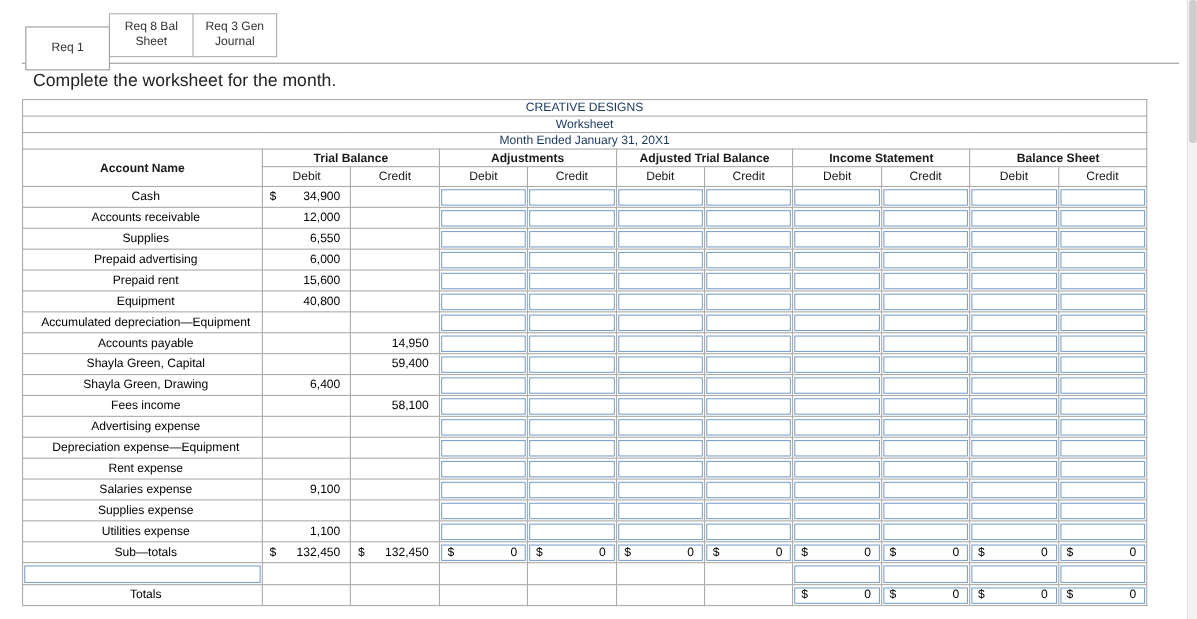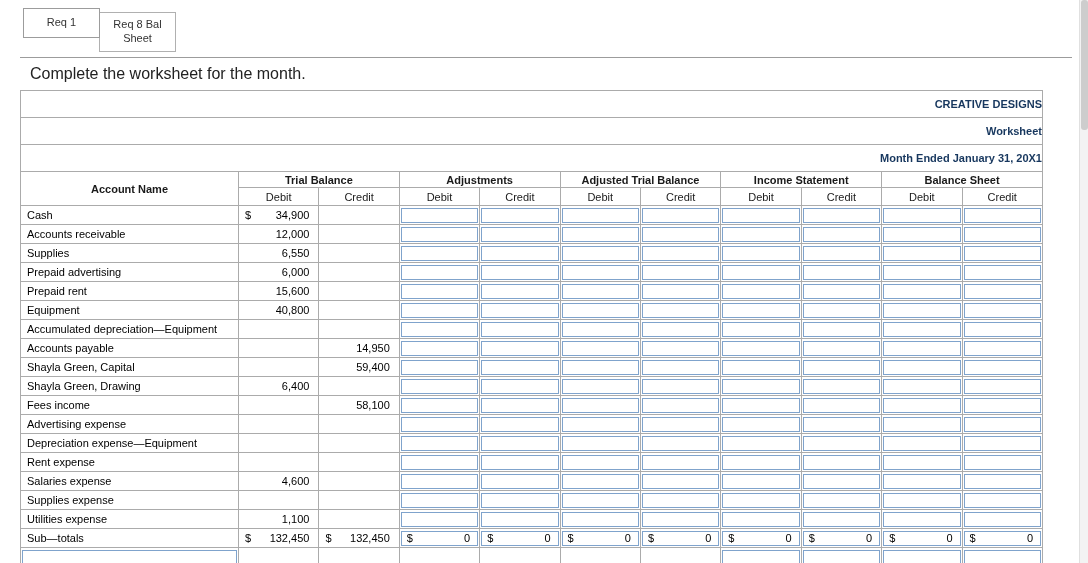--- a/index.html
+++ b/index.html
@@ -26,21 +26,21 @@
     border:1px solid var(--tab-border,#b0b0b0);
     background:#fff;
     display:flex; align-items:center; justify-content:center;
     text-align:center;
     font-size:11px; line-height:1.25; color:#333;
     padding:2px 4px;
     cursor:pointer;
   }
   .tab:first-child { margin-left:0; }
   .tab.active {
-    margin-top:8px; height:30px;
+    margin-top:24px; height:40px;
     position:relative; z-index:2;
     border-color:#9c9c9c;
   }
 
   
   .instruction {
     position:absolute; left:30px; top:65px;
     font-size:16px; color:#222;
   }
 
@@ -52,29 +52,29 @@
     background:#fff;
   }
   .ws td {
     border:1px solid var(--grid-border,#ababab);
     font-size:11px;
     padding:0;
     overflow:hidden; white-space:nowrap;
     vertical-align:middle;
   }
   .title-row td {
-    height:27px; text-align:right;
-    font-weight:bold; color:var(--title-navy,#17375e);
+    height:15px; text-align:center;
+    font-weight:normal; color:var(--title-navy,#17375e);
   }
   .group-row td { height:16px; text-align:center; font-weight:bold; color:#1a1a1a; }
   .acct-hdr { text-align:center; font-weight:bold; vertical-align:middle; color:#1a1a1a; }
   .sub-row td { height:18px; text-align:center; font-weight:normal; color:#1a1a1a; }
 
   tbody td { height:19px; }
-  td.acct { padding-left:6px; text-align:left;margin-top:18px; }
+  td.acct { padding-left:6px; text-align:center;margin-top:18px; }
   td.num { position:relative; text-align:right; padding-right:9px; }
   td.num .dollar { position:absolute; left:6px; top:50%; transform:translateY(-50%); }
   td.inputcell { padding:1px; }
   .ibox {
     border:1px solid var(--input-border,#7fa3cc);
     height:15px;
     display:flex; align-items:center;
     padding:0 7px 0 5px;
     background:#fff;
     cursor:text;
@@ -95,20 +95,21 @@
     background:#cdcdcd; border-radius:3px;
   }
 </style>
 </head>
 <body>
 
 <div class="tabbar">
   <div class="tabs" id="tabs">
       <div class="tab active">Req 1</div>
       <div class="tab">Req 8 Bal Sheet</div>
+      <div class="tab">Req 3 Gen Journal</div>
     </div>
   <div class="baseline"></div>
 </div>
 
 <div class="instruction">Complete the worksheet for the month.</div>
 
 <table class="ws">
   <colgroup>
     <col style="width:218px">
     <col style="width:80.4px">
@@ -555,21 +556,21 @@
         </td>
         <td class="inputcell">
           <div class="ibox"></div>
         </td>
         <td class="inputcell">
           <div class="ibox"></div>
         </td>
       </tr>
       <tr>
         <td class="acct">Salaries expense</td>
-        <td class="num"><span class="val">4,600</span></td>
+        <td class="num"><span class="val">9,100</span></td>
         <td class="num"></td>
         <td class="inputcell">
           <div class="ibox"></div>
         </td>
         <td class="inputcell">
           <div class="ibox"></div>
         </td>
         <td class="inputcell">
           <div class="ibox"></div>
         </td>

